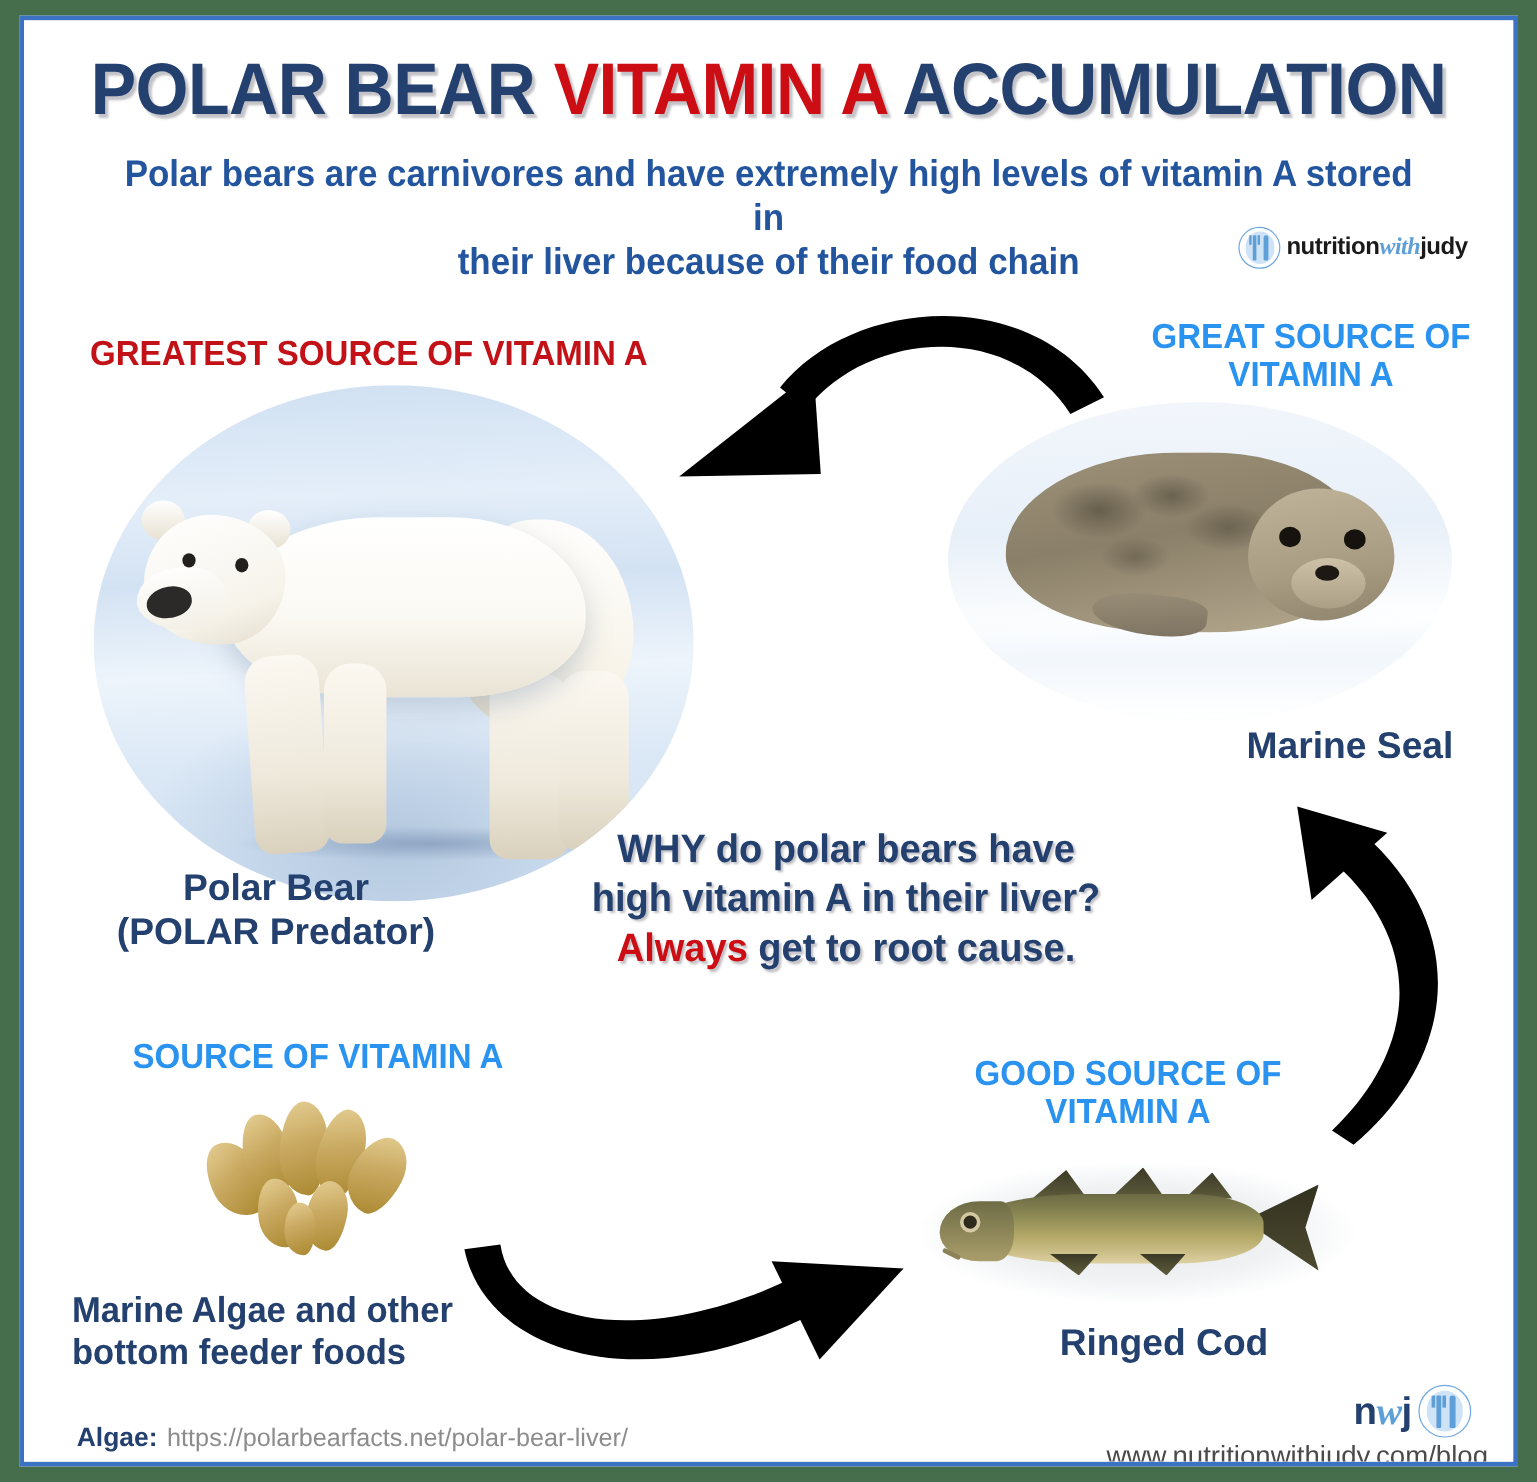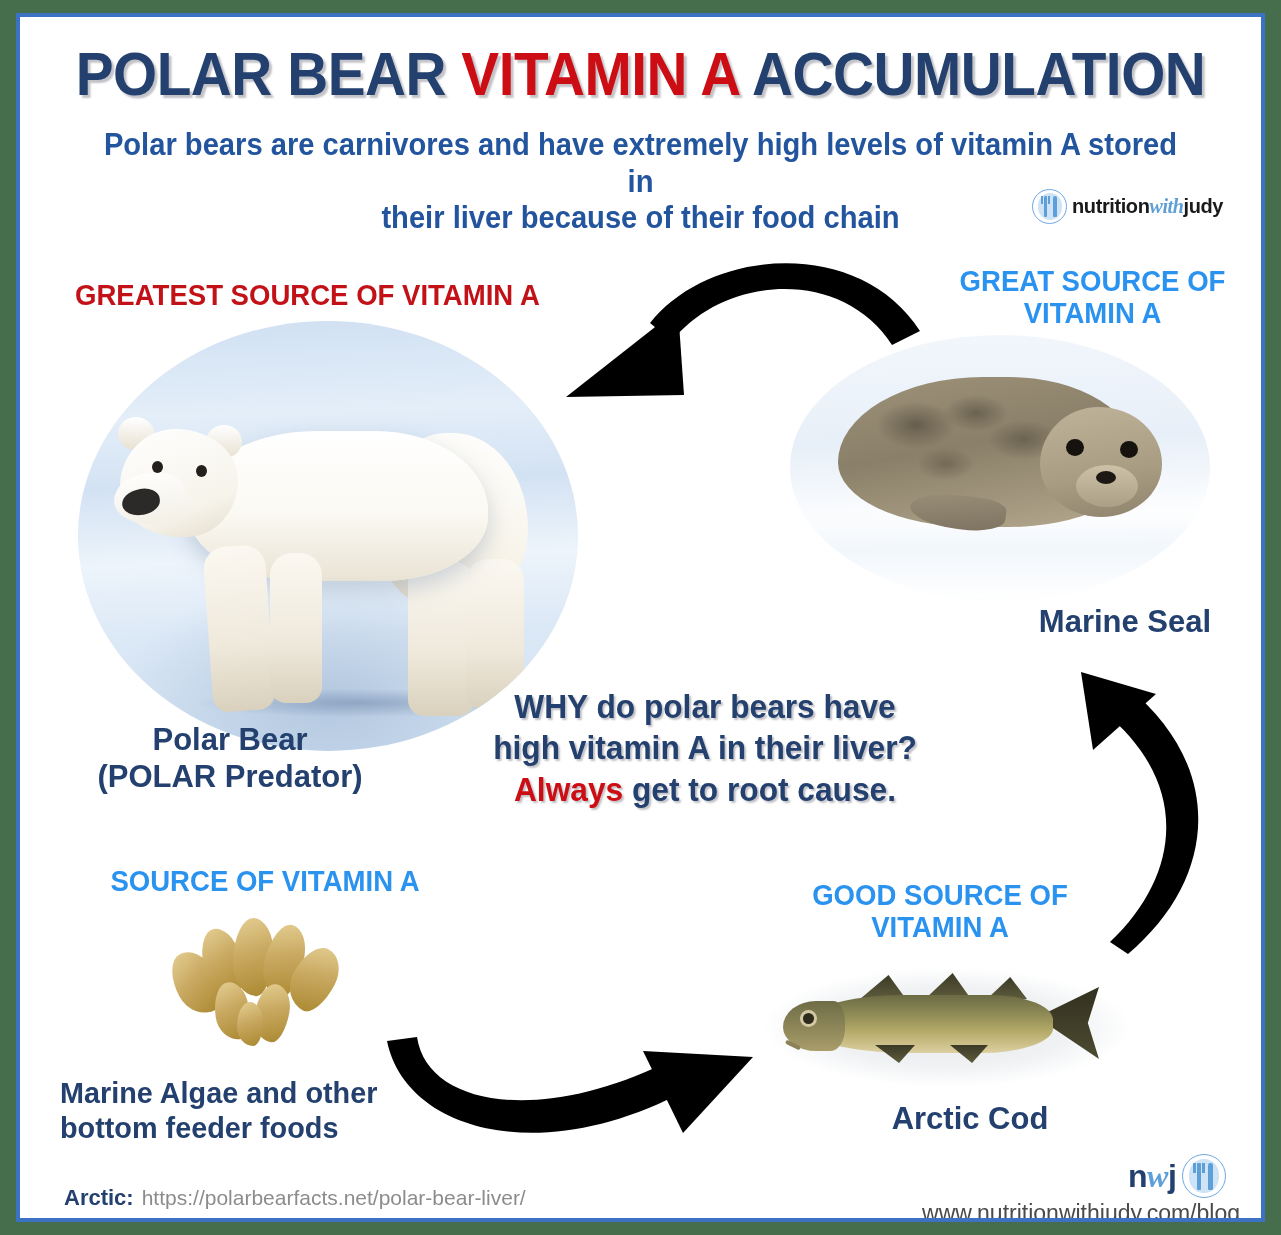--- a/index.html
+++ b/index.html
@@ -531,21 +531,21 @@
       <div class="cod-barbel"></div>
     </div>
 
     <div class="cap" id="caption-polarbear">
       <div>Polar Bear</div>
       <div>(POLAR Predator)</div>
     </div>
 
     <div class="cap" id="caption-seal">Marine Seal</div>
 
-    <div class="cap" id="caption-cod">Arctic Cod</div>
+    <div class="cap" id="caption-cod">Ringed Cod</div>
 
     <div class="cap" id="caption-algae">
       <div>Marine Algae and other</div>
       <div>bottom feeder foods</div>
     </div>
 
     <div id="center-question">
       <div>WHY do polar bears have</div>
       <div>high vitamin A in their liver?</div>
       <div><span class="always">Always</span><span> get to root cause.</span></div>
@@ -574,21 +574,21 @@
     <svg class="arrow-svg" id="arrow-algae-to-cod" width="400" height="135" viewBox="0 0 400 135">
       <path fill="#000000" d="
         M 22,12
         C 40,100 170,138 312,66
         L 300,34
         C 172,96 62,76 52,8
         Z"></path>
       <polygon fill="#000000" points="278,22 388,28 318,104"></polygon>
     </svg>
 
-    <div id="footer-source"><span class="src-label">Arctic:</span><span class="src-url">https://polarbearfacts.net/polar-bear-liver/</span></div>
+    <div id="footer-source"><span class="src-label">Algae:</span><span class="src-url">https://polarbearfacts.net/polar-bear-liver/</span></div>
 
     <div class="logo-bottom">
       <div class="nwj-word"><span>n</span><span class="w">w</span><span>j</span></div>
       <div class="logo-mark big">
         <div class="plate"></div>
           <div class="fork"></div>
           <div class="knife"></div>
       </div>
     </div>
 

